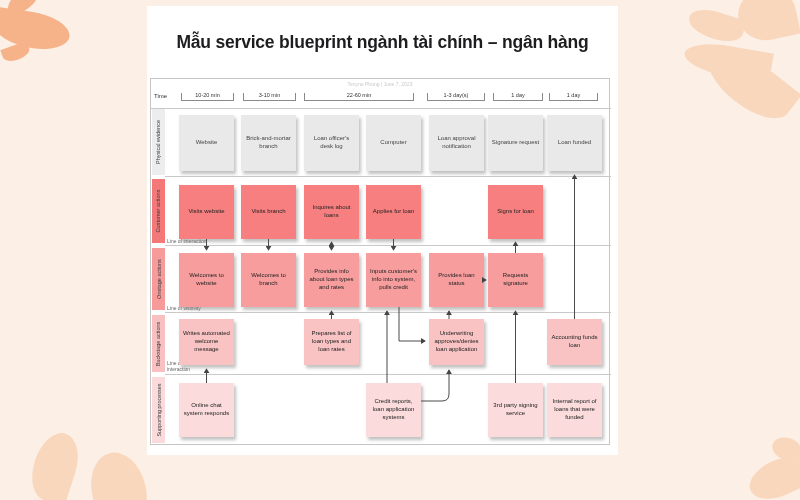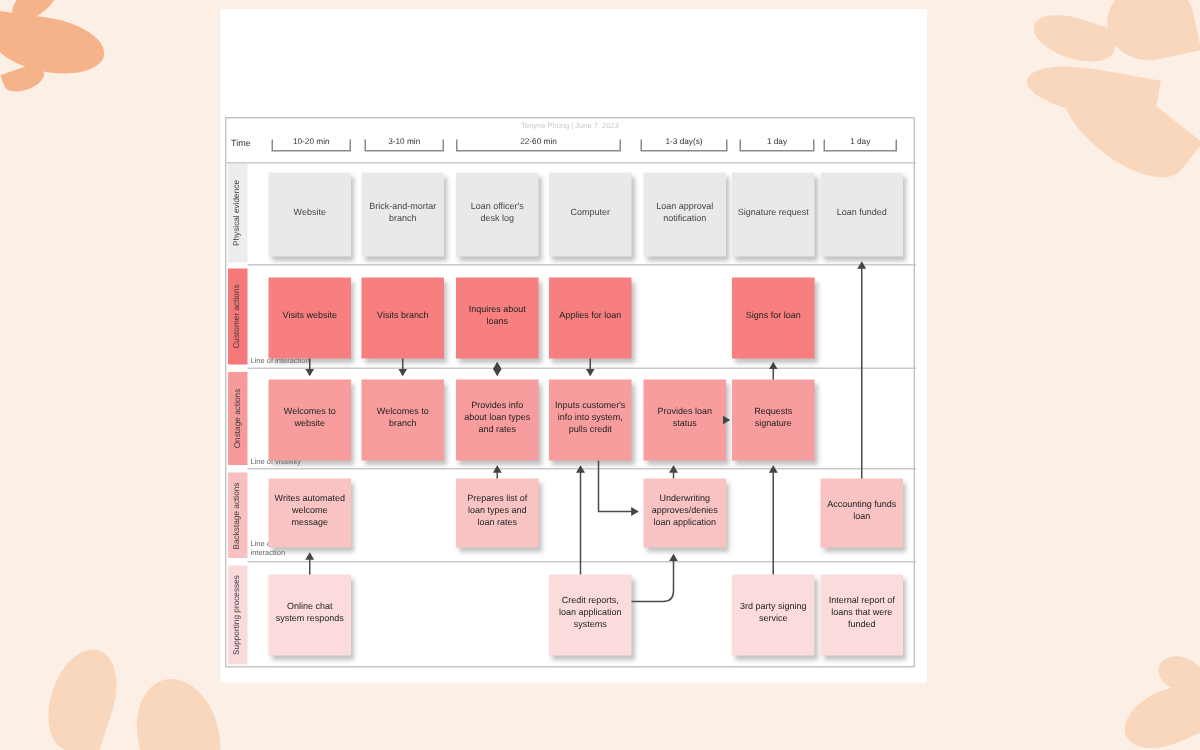--- a/index.html
+++ b/index.html
@@ -81,20 +81,21 @@
 <div class="petal light" style="left:784px;top:8px;width:14px;height:26px;border-radius:50% 50% 50% 0;transform:rotate(-12deg);"></div>
 <div class="petal light" style="left:684px;top:46px;width:88px;height:30px;border-radius:50% 0 50% 50%;transform:rotate(10deg);"></div>
 <div class="petal light" style="left:700px;top:60px;width:98px;height:46px;border-radius:50% 0 50% 50%;transform:rotate(38deg);"></div>
 
 <div class="petal light" style="left:34px;top:432px;width:42px;height:70px;border-radius:50% 50% 0 50%;transform:rotate(18deg);"></div>
 <div class="petal light" style="left:92px;top:452px;width:54px;height:78px;border-radius:50% 50% 50% 0;transform:rotate(-14deg);"></div>
 <div class="petal light" style="left:748px;top:460px;width:62px;height:36px;border-radius:50% 50% 0 50%;transform:rotate(-24deg);"></div>
 <div class="petal light" style="left:772px;top:438px;width:30px;height:22px;border-radius:50% 50% 0 50%;transform:rotate(18deg);"></div>
 
 <div class="card">
+  <h1 class="page-title">Mẫu service blueprint ngành tài chính – ngân hàng</h1>
 
   <div class="frame">
     <div class="credit">Tenyne Phùng | June 7, 2023</div>
     <div class="time-label">Time</div>
 
     <div class="bracket" style="left:30px;width:53px;">
         <span>10-20 min</span>
       </div>
     <div class="bracket" style="left:92px;width:53px;">
         <span>3-10 min</span>

